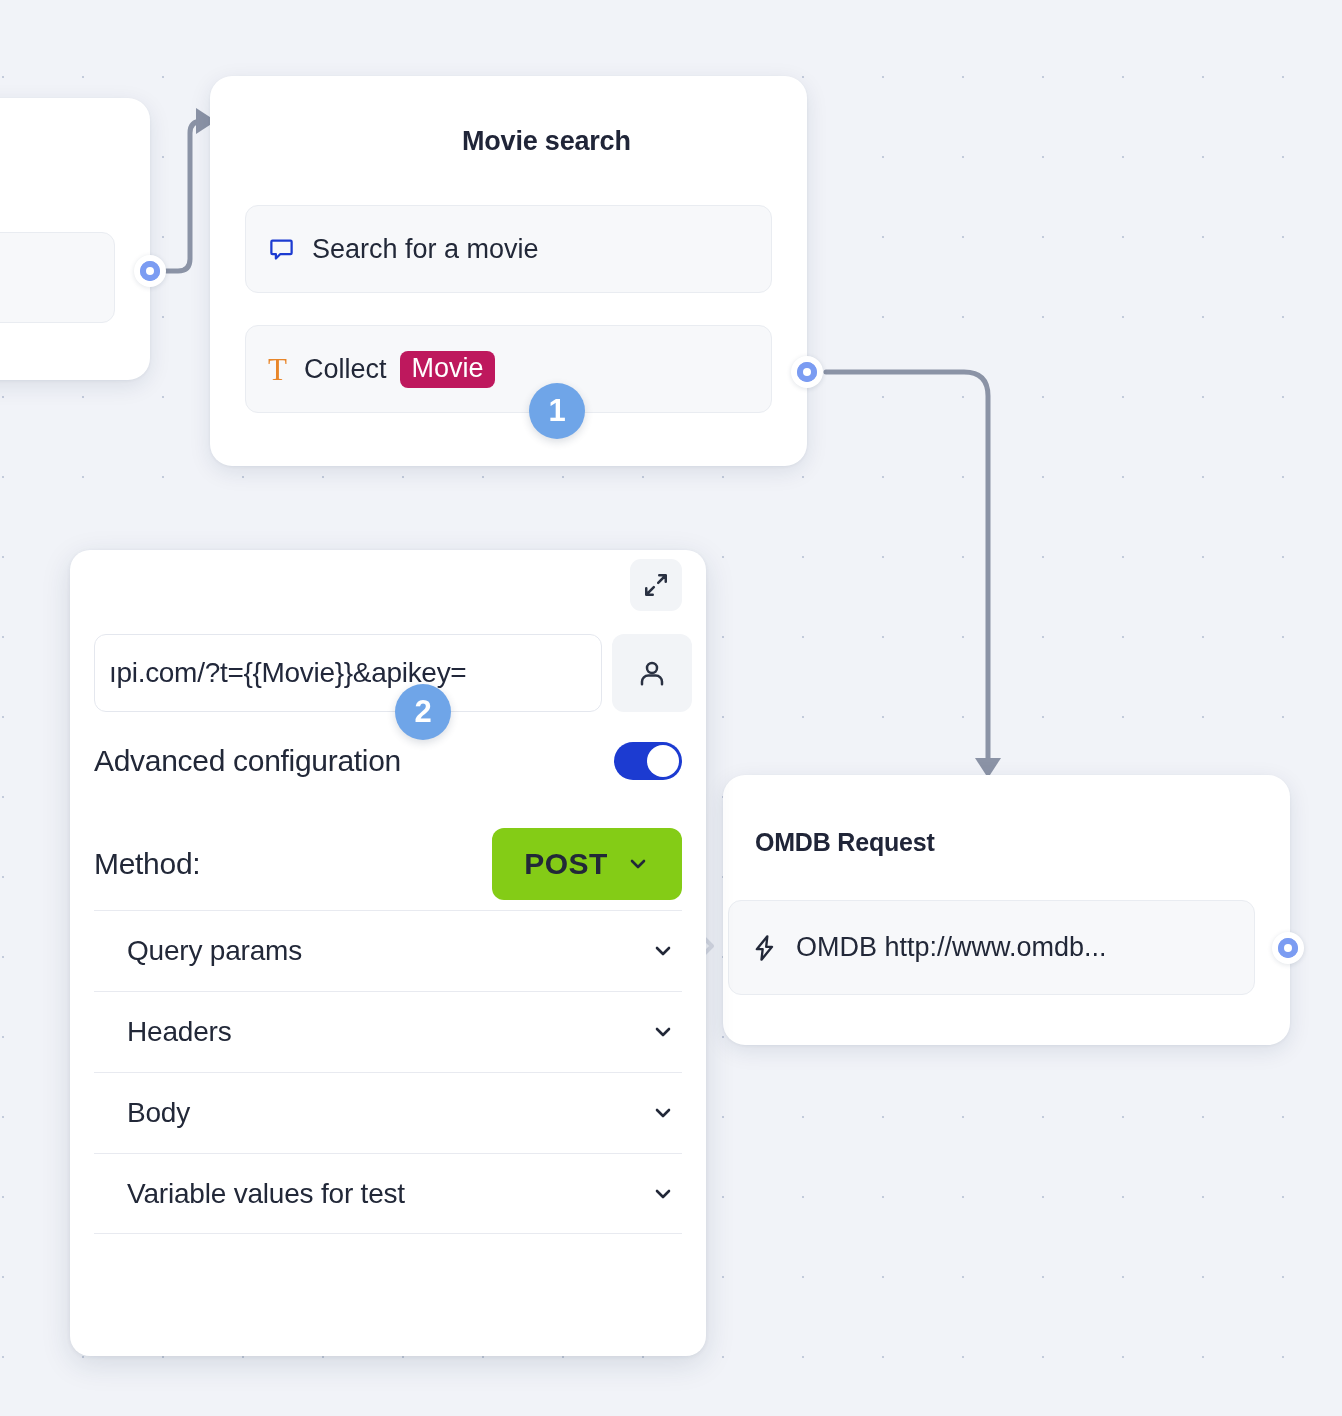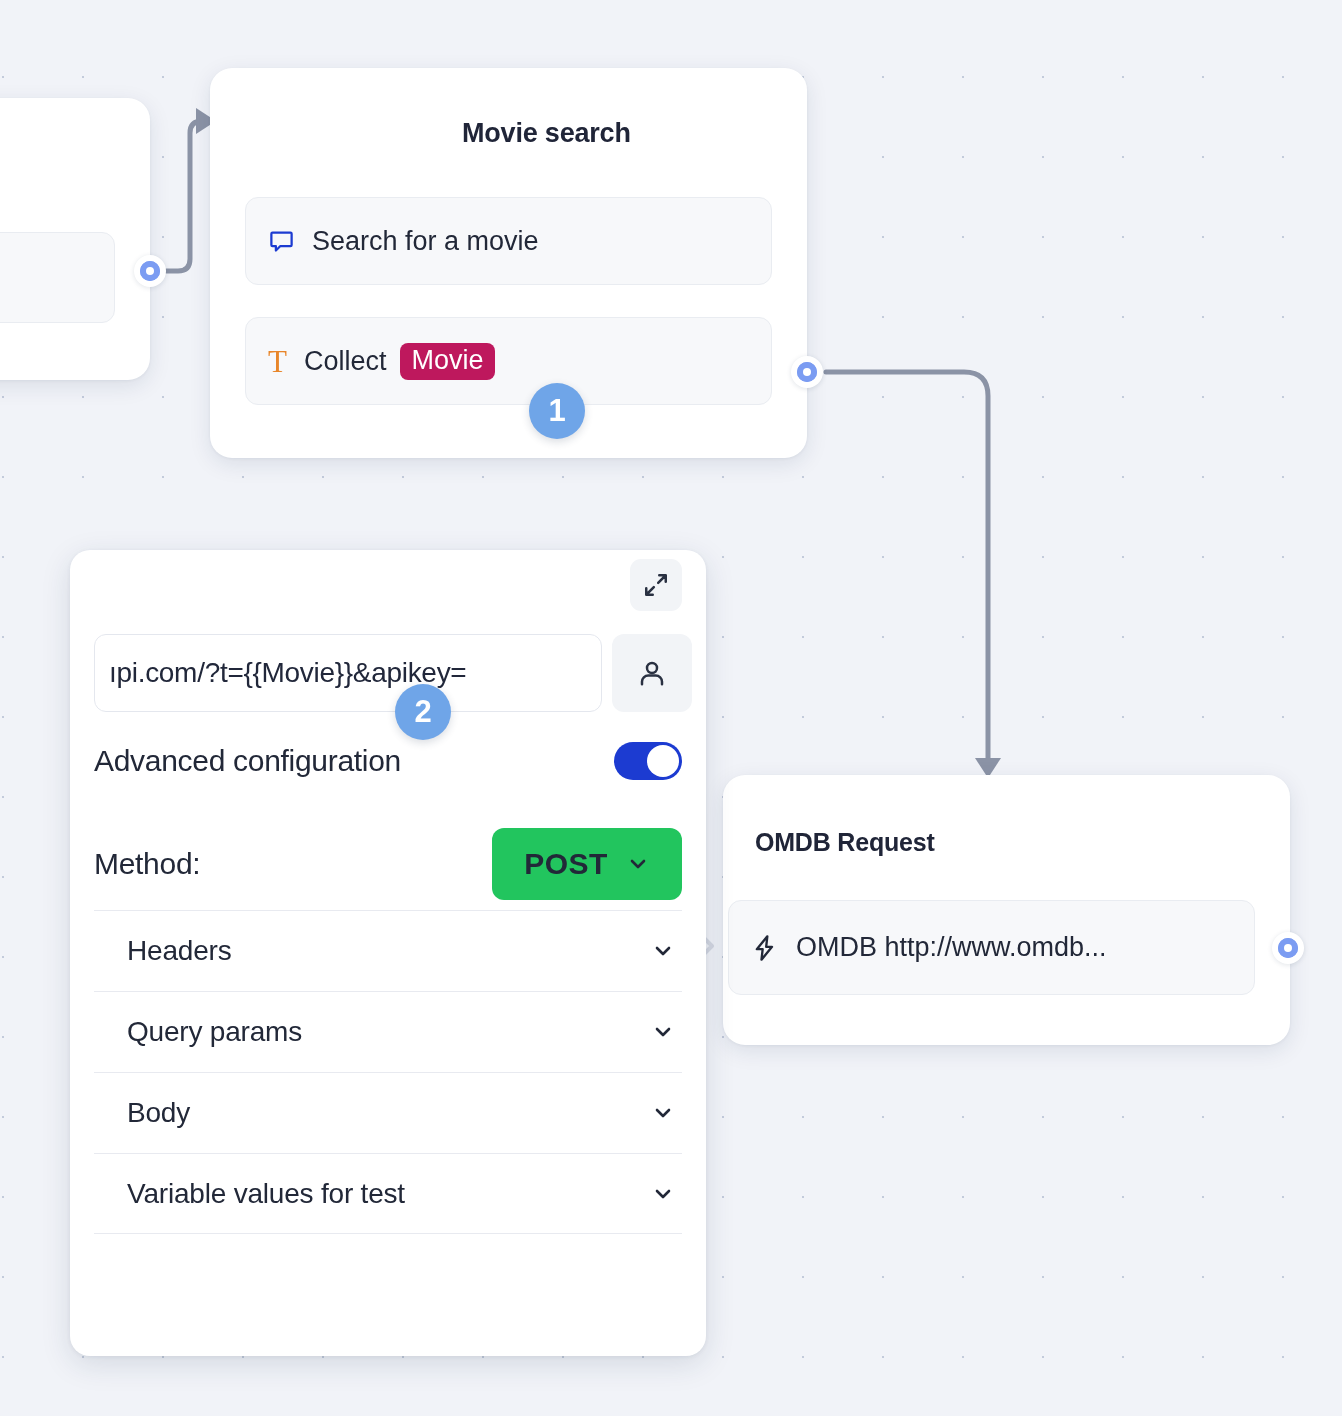--- a/index.html
+++ b/index.html
@@ -43,21 +43,21 @@
     font-size: 27px;
     color: #222838;
     display: flex;
     align-items: center;
     gap: 10px;
     white-space: nowrap;
   }
 
   
   #movie-search-node {
-    left: 210px; top: 68px; width: 597px; height: 390px;
+    left: 210px; top: 76px; width: 597px; height: 390px;
   }
   #movie-search-node .node-title { position: absolute; left: 252px; top: 50px; }
   #movie-search-node .node-row { position: absolute; left: 35px; width: 527px; height: 88px; }
   #row-search { top: 129px; }
   #row-collect { top: 249px; }
 
   .icon-bubble { width: 27px; height: 27px; display: block; }
   .icon-t { font-family: "Liberation Serif", serif; font-size: 31px; color: #e8862a; font-weight: 400; line-height: 1; }
 
   .var-chip {
@@ -177,21 +177,21 @@
     background: #ffffff;
   }
 
   #method-row {
     position: absolute; left: 24px; top: 278px; width: 588px;
     display: flex; align-items: center; justify-content: space-between;
   }
   #method-label { font-size: 30px; color: #222838; letter-spacing: -0.3px; }
   #method-select {
     width: 190px; height: 72px;
-    background: #22c55e;
+    background: #84cc16;
     border-radius: 12px;
     display: flex; align-items: center; justify-content: center;
     gap: 18px;
     cursor: pointer;
   }
   #method-value { font-size: 30px; font-weight: 700; color: #222838; letter-spacing: 0.4px; }
 
   .chev { width: 24px; height: 24px; display:block; }
 
   #accordion { position: absolute; left: 24px; top: 360px; width: 588px; }
@@ -314,29 +314,29 @@
       <span>
         <svg class="chev" viewBox="0 0 24 24" fill="none" stroke="#222838" stroke-width="2.6" stroke-linecap="round" stroke-linejoin="round">
             <path d="M6 9 l6 6 l6 -6"></path>
           </svg>
       </span>
     </div>
   </div>
 
   <div id="accordion">
     <div class="acc-item">
+      <span class="acc-label">Query params</span>
+      <span>
+        <svg class="chev" viewBox="0 0 24 24" fill="none" stroke="#222838" stroke-width="2.6" stroke-linecap="round" stroke-linejoin="round">
+            <path d="M6 9 l6 6 l6 -6"></path>
+          </svg>
+      </span>
+    </div>
+    <div class="acc-item">
       <span class="acc-label">Headers</span>
-      <span>
-        <svg class="chev" viewBox="0 0 24 24" fill="none" stroke="#222838" stroke-width="2.6" stroke-linecap="round" stroke-linejoin="round">
-            <path d="M6 9 l6 6 l6 -6"></path>
-          </svg>
-      </span>
-    </div>
-    <div class="acc-item">
-      <span class="acc-label">Query params</span>
       <span>
         <svg class="chev" viewBox="0 0 24 24" fill="none" stroke="#222838" stroke-width="2.6" stroke-linecap="round" stroke-linejoin="round">
             <path d="M6 9 l6 6 l6 -6"></path>
           </svg>
       </span>
     </div>
     <div class="acc-item">
       <span class="acc-label">Body</span>
       <span>
         <svg class="chev" viewBox="0 0 24 24" fill="none" stroke="#222838" stroke-width="2.6" stroke-linecap="round" stroke-linejoin="round">

